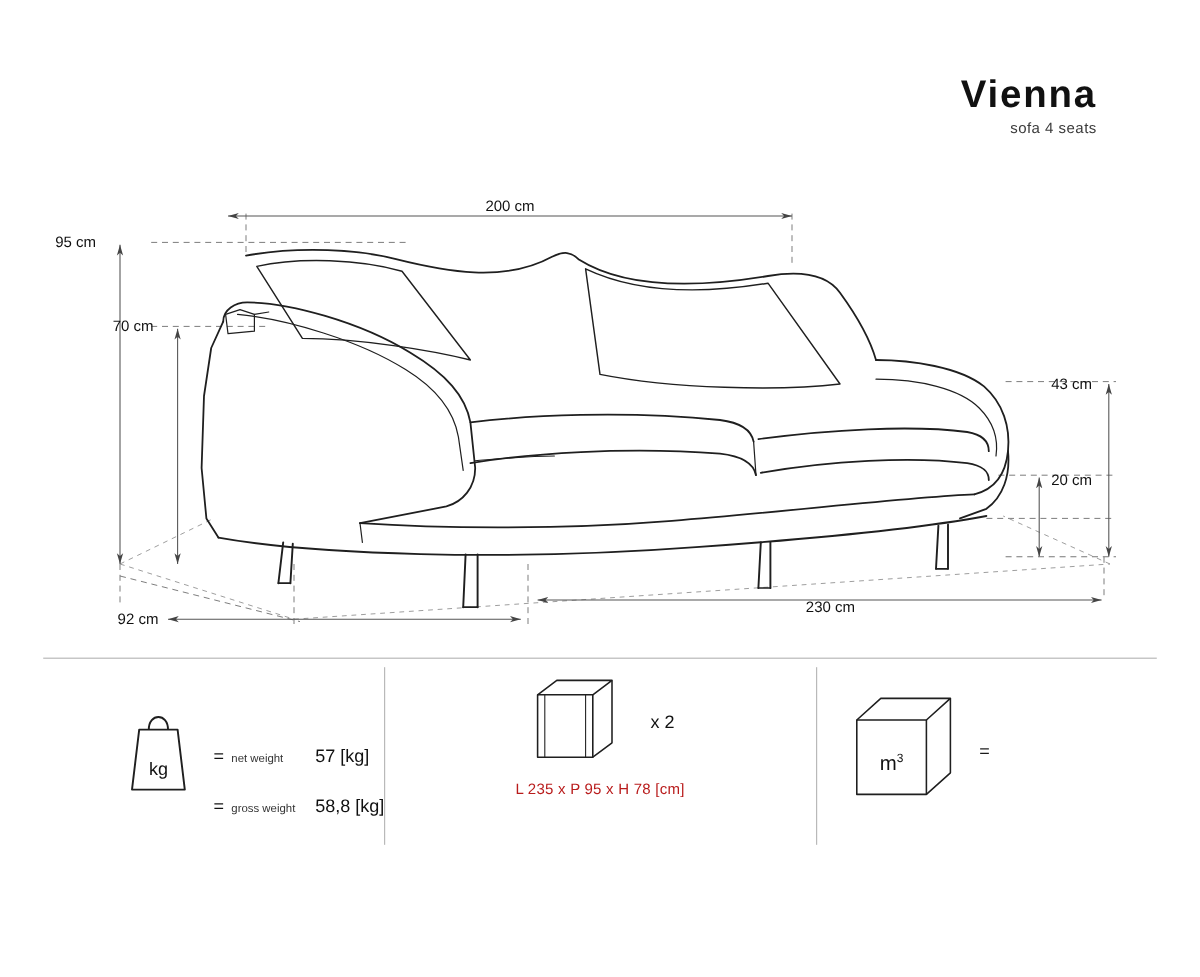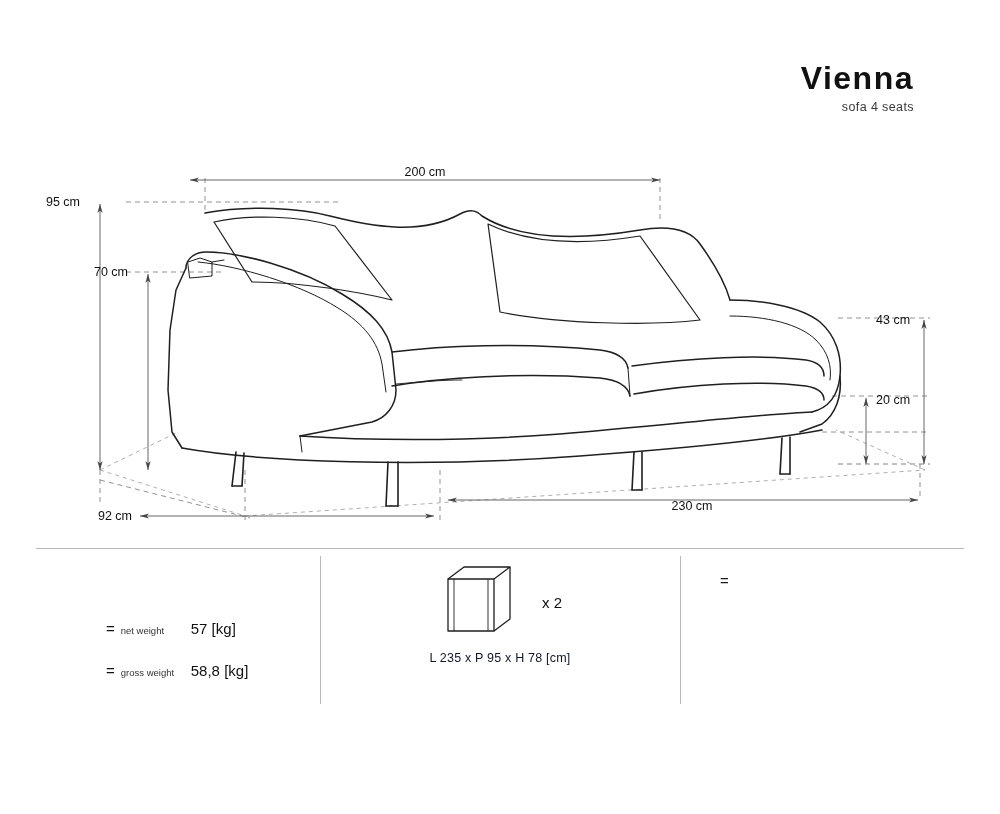--- a/index.html
+++ b/index.html
@@ -131,21 +131,21 @@
     height: 92px;
     gap: 12px;
   }
   .box-qty {
     font-size: 15px;
     margin-left: 14px;
     color: #111;
   }
   .box-dims {
     font-size: 12.5px;
-    color: #0f172a;
+    color: #b91c1c;
     line-height: 1.65;
     letter-spacing: 0.2px;
   }
 
   .volume-wrap {
     position: absolute;
     left: 20px;
     top: 16px;
     display: flex;
     align-items: center;
@@ -295,20 +295,27 @@
       <text class="dim-label" x="876" y="404" text-anchor="start">20 cm</text>
     </svg>
   </div>
 
   <div class="hr-main"></div>
   <div class="vr v1"></div>
   <div class="vr v2"></div>
 
   <div class="panel panel-weight">
     <div class="weight-rows">
+      <div class="weight-icon">
+        <svg width="72" height="88" viewBox="0 0 72 88" xmlns="http://www.w3.org/2000/svg">
+          <path d="M14,78 L20,28 L52,28 L58,78 Z" fill="none" stroke="#1f1f1f" stroke-width="1.6" stroke-linejoin="round"></path>
+          <path d="M28,28 C 28,14 44,14 44,28" fill="none" stroke="#1f1f1f" stroke-width="1.6"></path>
+          <text x="36" y="66" text-anchor="middle" font-family="Liberation Sans, sans-serif" font-size="15" fill="#111">kg</text>
+        </svg>
+      </div>
       <div class="weight-text">
         <div class="wrow">
           <span class="eq">=</span>
           <span class="lbl">net weight</span>
           <span class="val">57 [kg]</span>
         </div>
         <div class="wrow">
           <span class="eq">=</span>
           <span class="lbl">gross weight</span>
           <span class="val">58,8 [kg]</span>
@@ -332,17 +339,27 @@
           </svg>
         </span>
         <span class="box-qty">x 2</span>
       </div>
       <div class="box-dims">L 235  x P 95 x H 78 [cm]</div>
     </div>
   </div>
 
   <div class="panel panel-volume">
     <div class="volume-wrap">
+      <span>
+        <svg width="96" height="104" viewBox="0 0 96 104" xmlns="http://www.w3.org/2000/svg">
+          <g fill="none" stroke="#1f1f1f" stroke-width="1.3" stroke-linejoin="round">
+            <rect x="12" y="28" width="58" height="62"></rect>
+            <path d="M12,28 L32,10 L90,10 L70,28"></path>
+            <path d="M70,90 L90,72 L90,10"></path>
+          </g>
+          <text x="41" y="70" text-anchor="middle" font-family="Liberation Sans, sans-serif" font-size="17" fill="#111">m<tspan font-size="10" dy="-7">3</tspan></text>
+        </svg>
+      </span>
       <span class="vol-eq">=</span>
     </div>
   </div>
 
 </div>
 
 </body></html>

